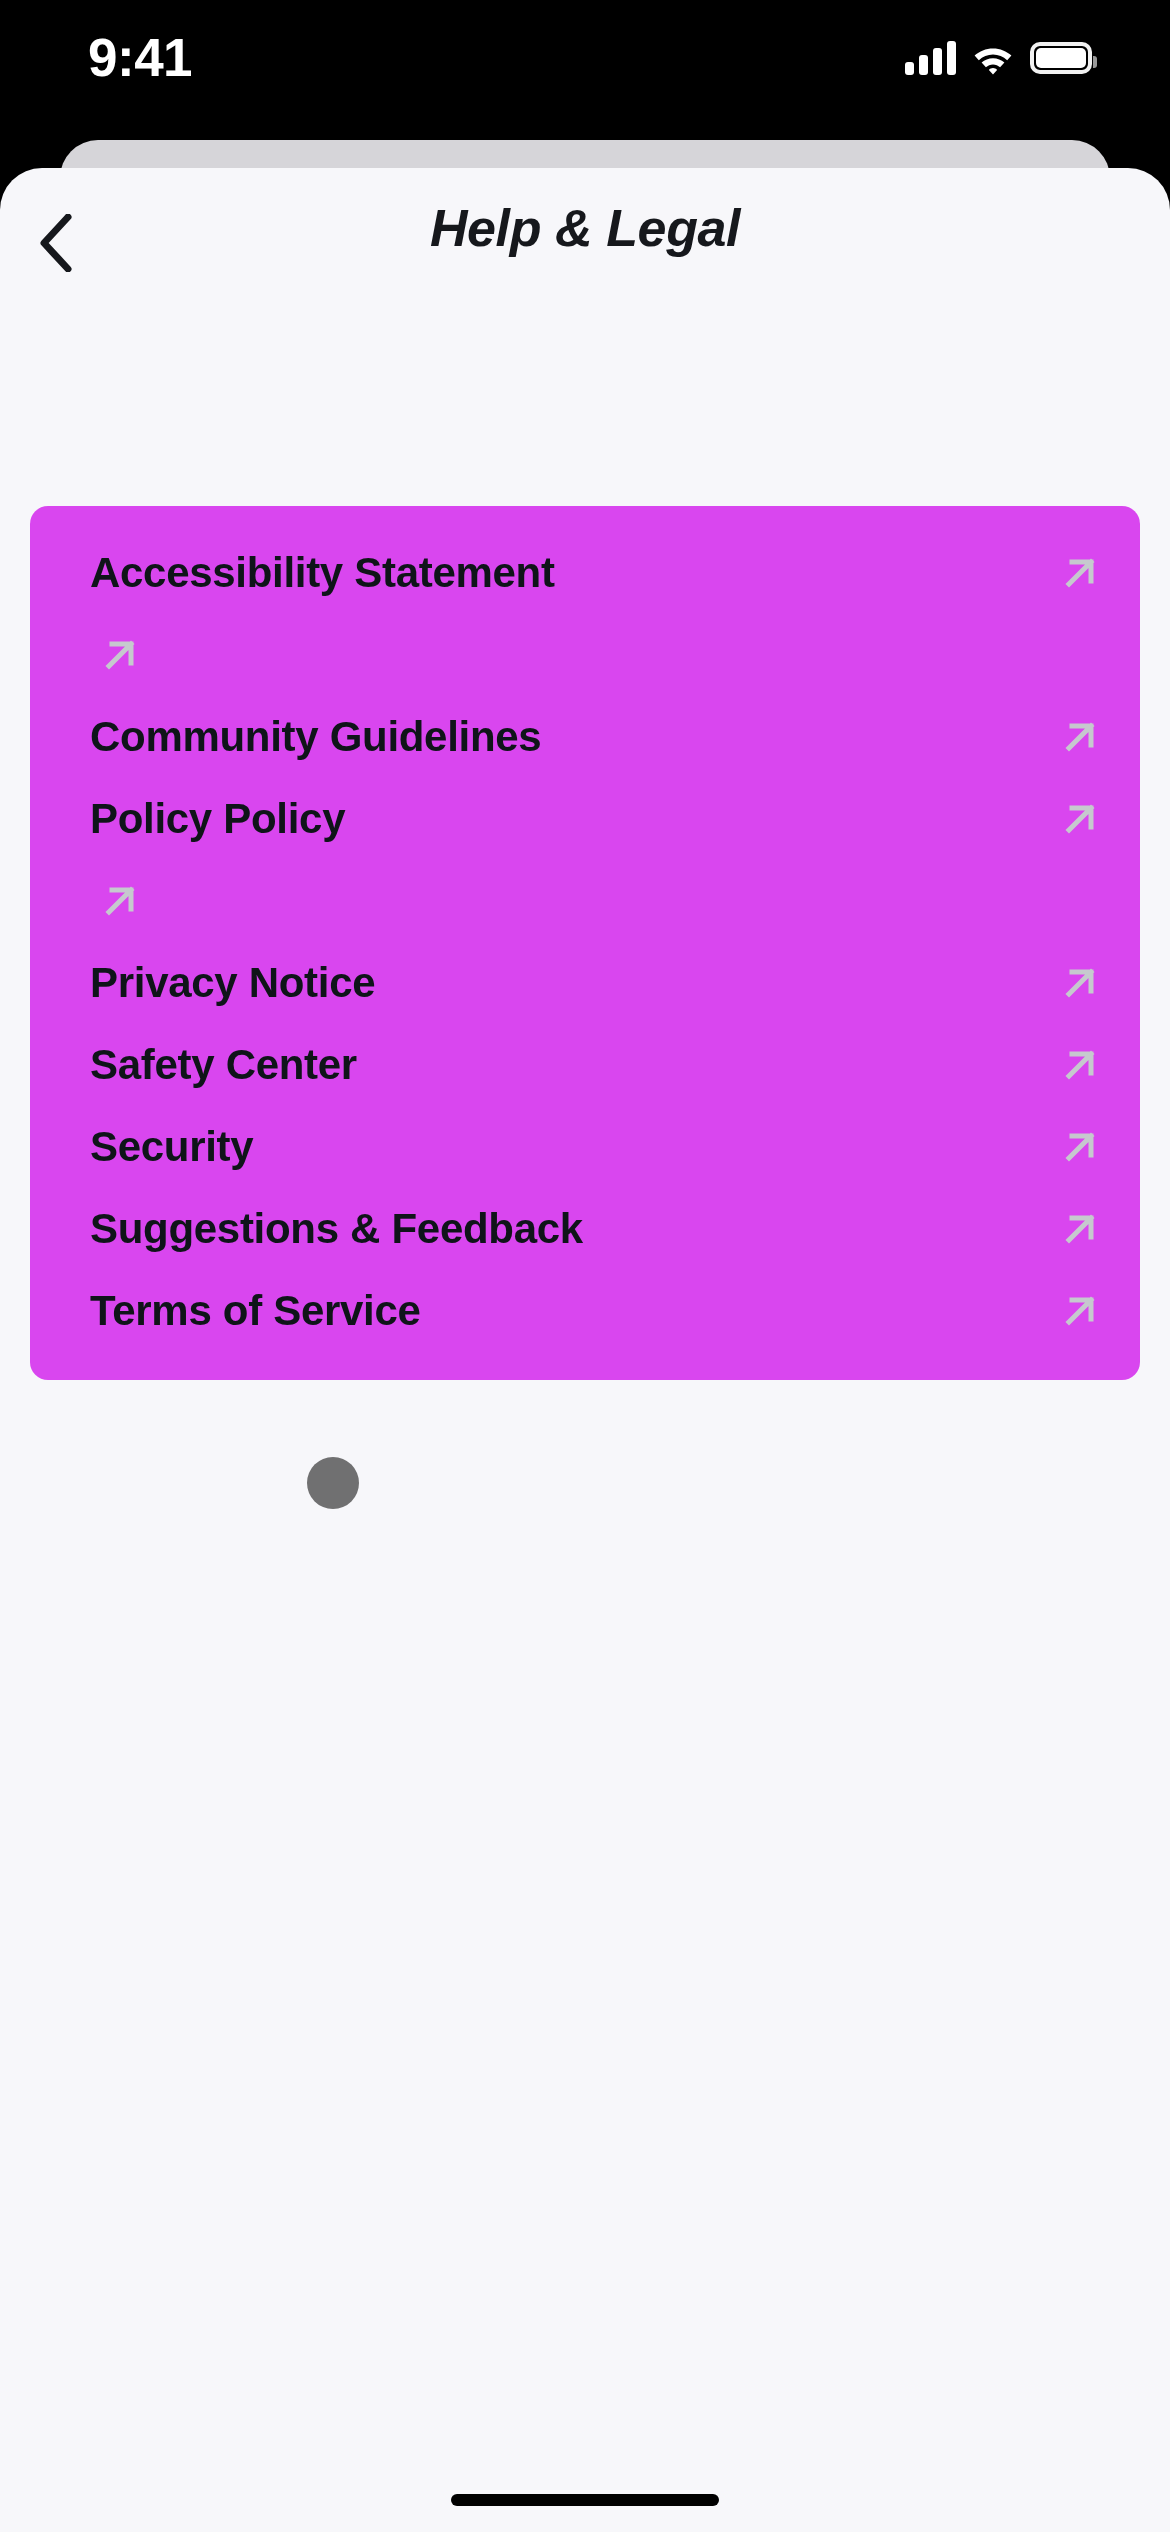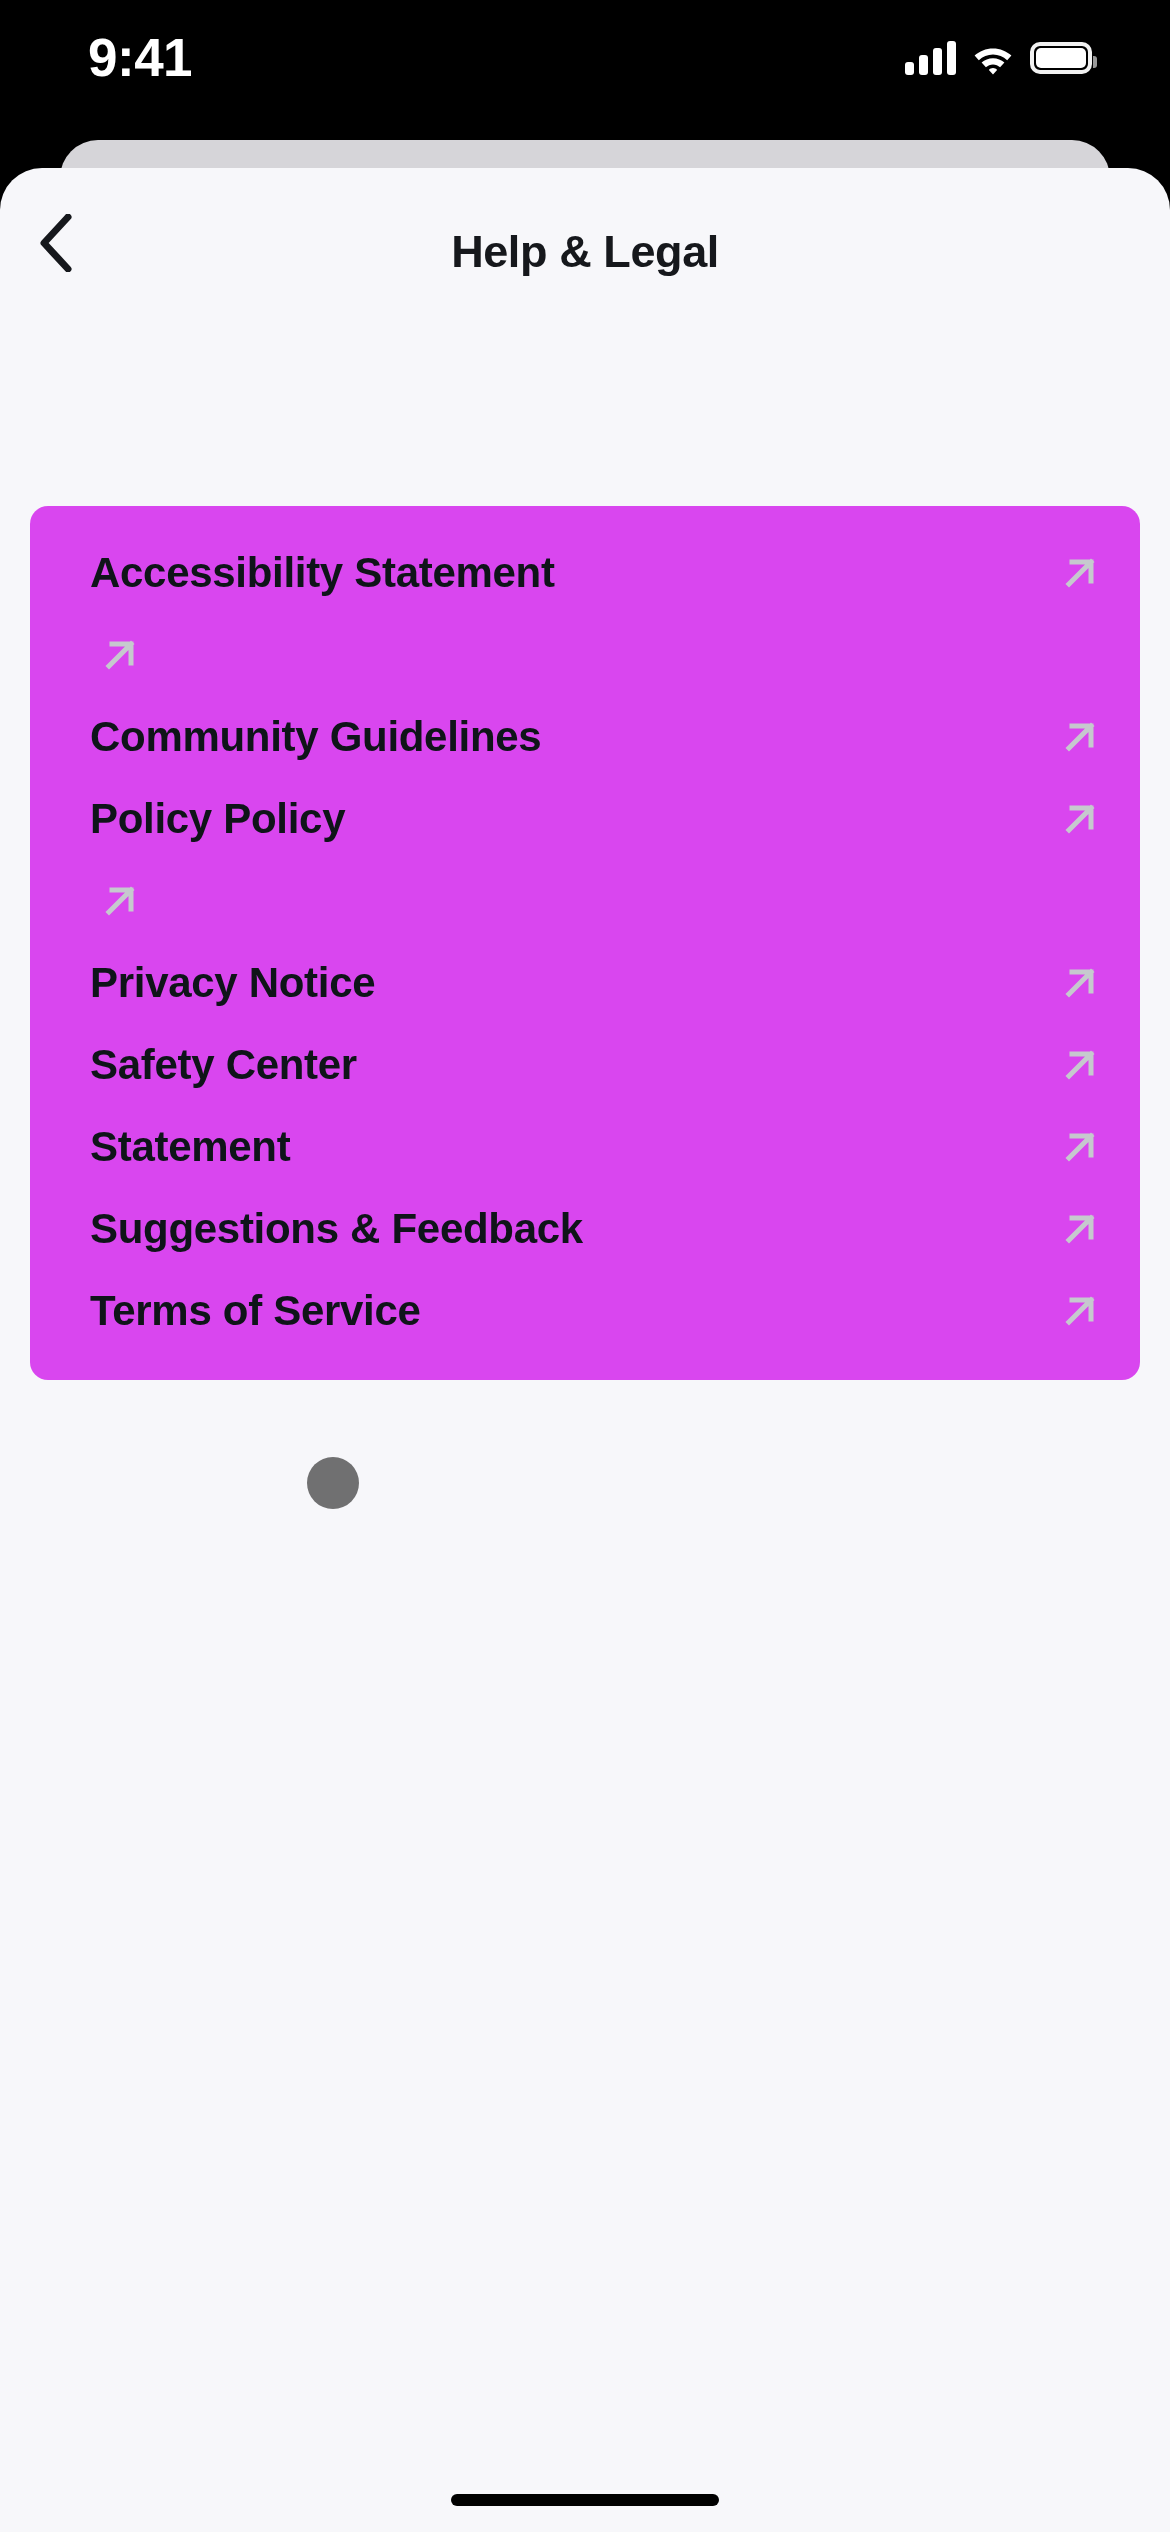--- a/index.html
+++ b/index.html
@@ -88,27 +88,28 @@
     height:170px;
     width:100%;
   }
   #back-button {
     position:absolute; left:10px; top:32px;
     width:90px; height:90px;
     display:flex; align-items:center; justify-content:center;
     cursor:pointer;
   }
   #nav-title {
-    position:absolute; left:0; right:0; top:44px;
+    position:absolute; left:0; right:0; top:20px;
     text-align:center;
-    font-size:45px;
+    font-size:52px;
     font-weight:bold;
     color:#16181C;
     letter-spacing:-0.4px;
     line-height:80px;
+    font-style:italic;
   }
 
   
   #list-card {
     position:absolute; left:30px; top:338px;
     width:1110px;
     background:#d946ef;
     border-radius:18px;
     padding:26px 0 28px 0;
   }
@@ -260,21 +261,21 @@
       <div class="list-row">
         <span class="row-label">Safety Center</span>
         <span class="row-arrow">
           <svg width="46" height="46" viewBox="0 0 46 46">
               <path d="M12 34 L34 12 M15 12 L34 12 L34 31" stroke="#C6C9CE" stroke-width="5" fill="none" stroke-linecap="square"></path>
             </svg>
         </span>
       </div>
 
       <div class="list-row">
-        <span class="row-label">Statement</span>
+        <span class="row-label">Security</span>
         <span class="row-arrow">
           <svg width="46" height="46" viewBox="0 0 46 46">
               <path d="M12 34 L34 12 M15 12 L34 12 L34 31" stroke="#C6C9CE" stroke-width="5" fill="none" stroke-linecap="square"></path>
             </svg>
         </span>
       </div>
 
       <div class="list-row">
         <span class="row-label">Suggestions &amp; Feedback</span>
         <span class="row-arrow">

